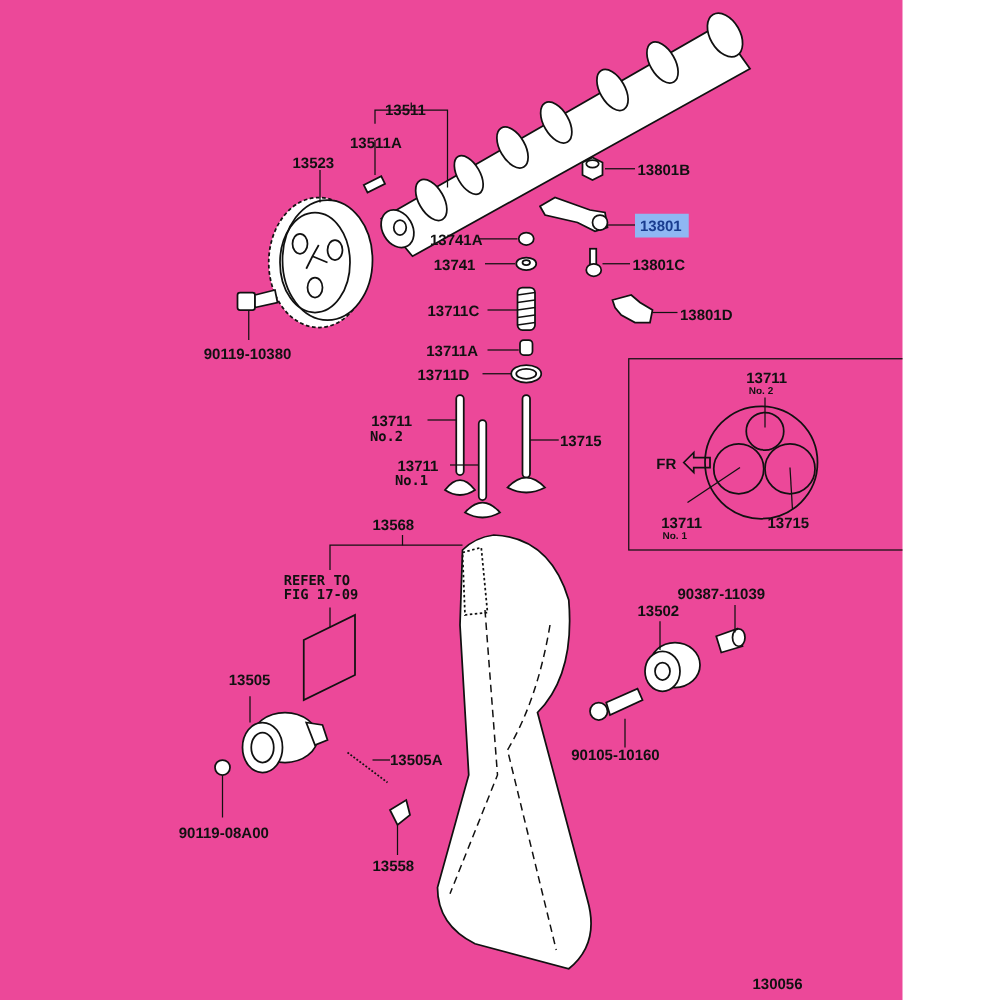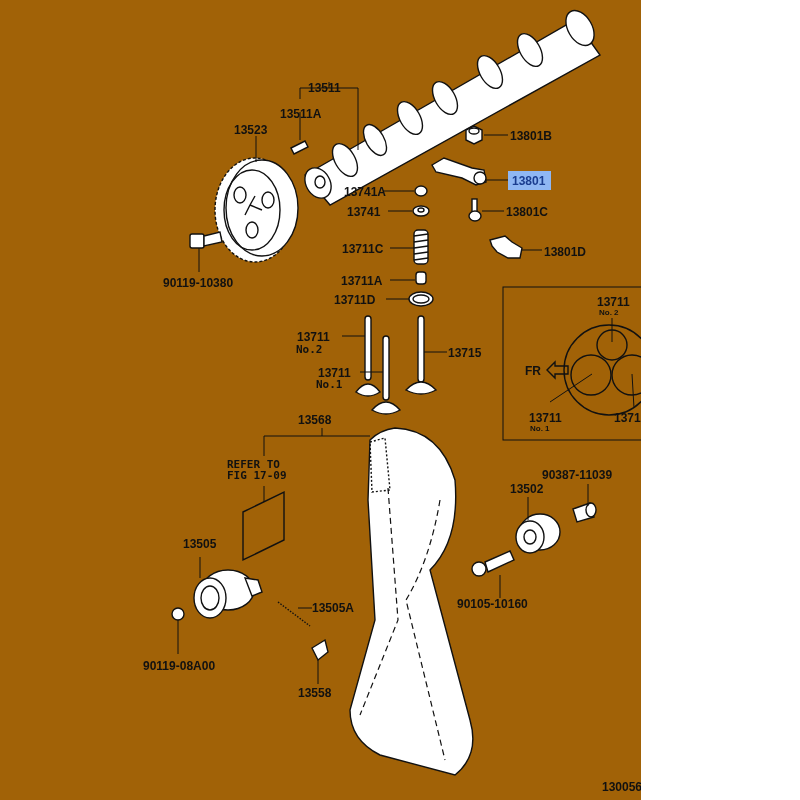--- a/index.html
+++ b/index.html
@@ -1,16 +1,16 @@
 <!DOCTYPE html>
 <html><head>
 <meta charset="utf-8">
 <style>
   html,body{margin:0;padding:0;background:#fff;}
-  #stage{position:relative;width:641px;height:800px;overflow:hidden;background:#a16207;}
+  #stage{position:relative;width:722px;height:800px;overflow:hidden;background:#ec4899;}
   svg{position:absolute;left:0;top:0;}
   .lbl{font-family:"Liberation Sans",sans-serif;font-weight:bold;font-size:12px;fill:#111;}
   .sub{font-family:"Liberation Sans",sans-serif;font-weight:bold;font-size:8px;fill:#111;}
   .mono{font-family:"DejaVu Sans Mono",monospace;font-weight:bold;font-size:11px;fill:#111;}
   .ln{stroke:#111;stroke-width:1;fill:none;}
   .pt{stroke:#111;stroke-width:1.4;fill:#fff;}
   .ptn{stroke:#111;stroke-width:1.4;fill:none;}
   .dash{stroke:#111;stroke-width:1.2;fill:none;stroke-dasharray:6 4;}
   .hl{fill:#8fb7f3;}
   .hltext{fill:#1a3d8f;}

